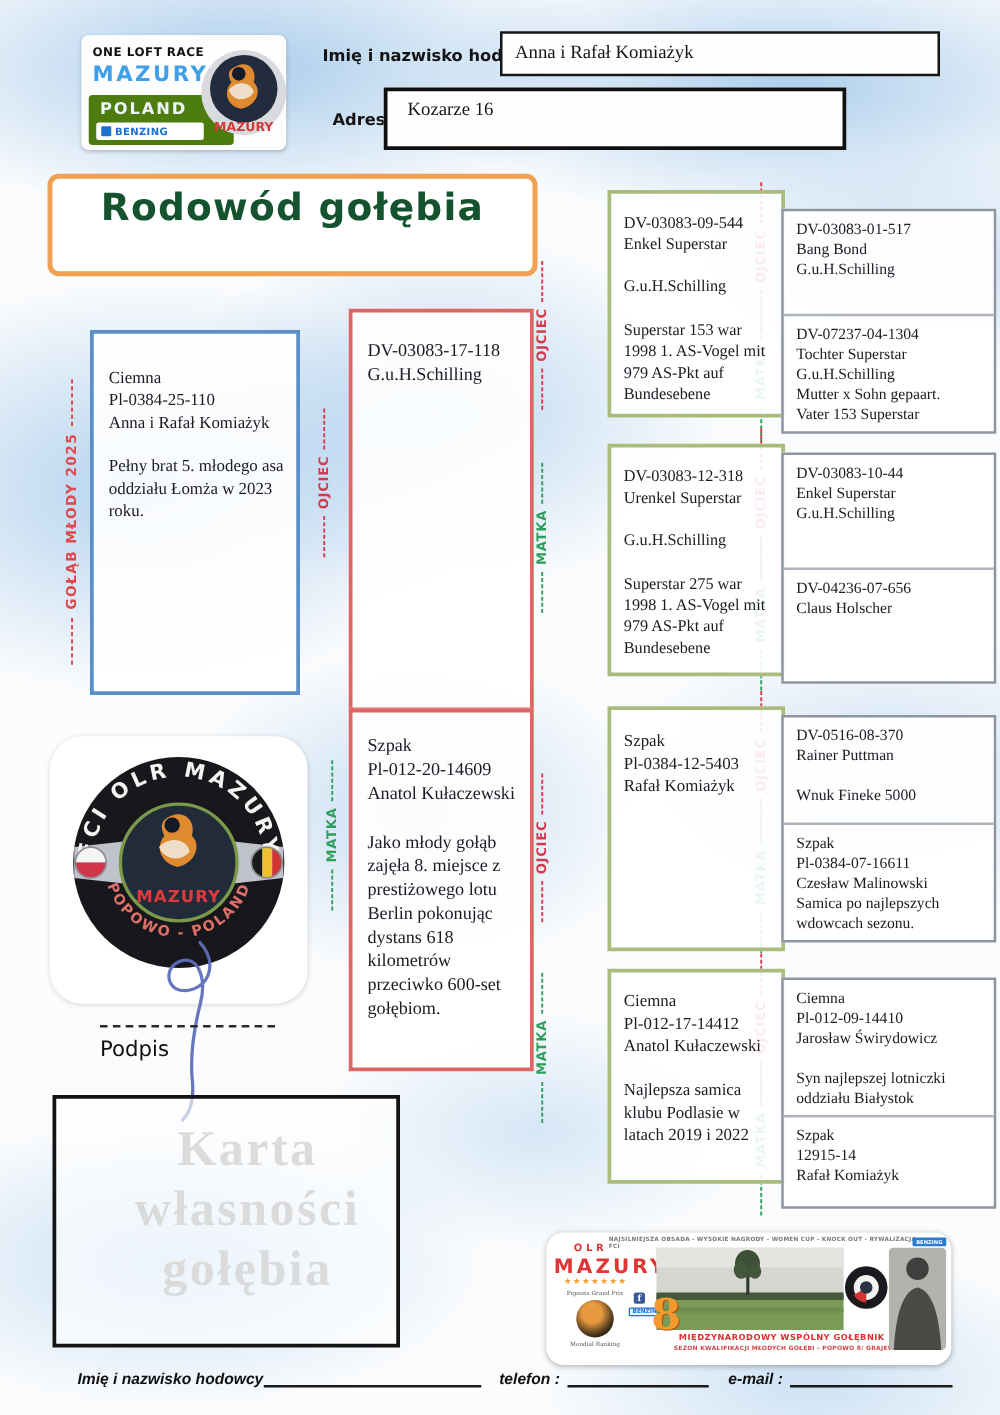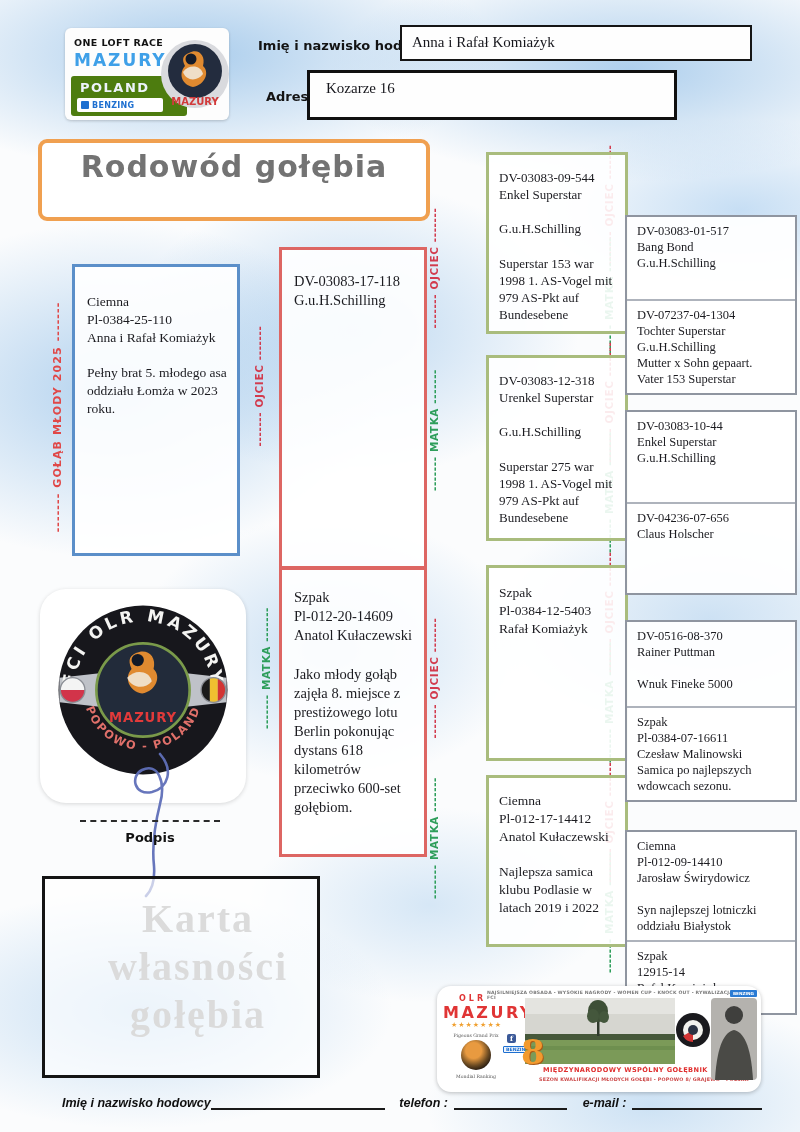--- a/index.html
+++ b/index.html
@@ -44,47 +44,47 @@
     font-family:"DejaVu Sans",sans-serif;}
   .address-box{position:absolute;left:307px;top:70px;width:370px;height:50px;border:3px solid #101010;
     background:#fefefe;box-sizing:border-box;}
   .address-box span{display:block;padding:7px 0 0 16px;font-family:"Liberation Serif",serif;font-size:15px;color:#16161c;}
   .date-line{position:absolute;left:452px;top:121px;font-style:italic;font-weight:700;font-size:13px;color:#1e1e1e;
     font-family:"Liberation Sans",sans-serif;}
   
   .title-box{position:absolute;left:38px;top:139px;width:392px;height:82px;background:#fff;
     border:4px solid #f0a050;border-radius:9px;box-sizing:border-box;}
   .title-main{margin-top:6px;text-align:center;font-family:"DejaVu Sans",sans-serif;font-weight:800;
-    font-size:30px;color:#737373;letter-spacing:1px;}
+    font-size:30px;color:#14532d;letter-spacing:1px;}
   .title-sub{margin-top:2px;text-align:center;font-family:"DejaVu Sans",sans-serif;font-weight:800;
     font-size:16.5px;color:#f2322e;letter-spacing:.2px;}
   
   .vlabel{position:absolute;transform:translate(-50%,-50%) rotate(-90deg);white-space:nowrap;
     font-family:"DejaVu Sans",sans-serif;font-weight:700;font-size:10.5px;letter-spacing:.6px;}
   .vlabel.f{color:#d23b4e;}
   .vlabel.m{color:#2e9e5b;}
   .vlabel.yb{color:#e04848;font-size:11px;letter-spacing:1.1px;}
   
   .pbox{position:absolute;background:rgba(255,255,255,.9);box-sizing:border-box;
     font-family:"Liberation Serif",serif;color:#1b1b20;white-space:pre-line;line-height:1.32;}
   .b-blue{border:3px solid #5b8fc9;}
   .b-red{border:3px solid #dd6663;}
   .b-green{border:3px solid #a9bc7d;margin-left:36px;}
   .ggroup{position:absolute;background:rgba(255,255,255,.94);border:2.5px solid #8f95a0;box-sizing:border-box;
-    display:flex;flex-direction:column;margin-top:48px;}
+    display:flex;flex-direction:column;}
   .gcell{flex:1 1 0;padding:6px 10px;font-family:"Liberation Serif",serif;font-size:12.5px;line-height:1.28;
     color:#1b1b20;white-space:pre-line;}
   .gcell + .gcell{border-top:2px solid #aeb3bc;}
   
   .seal-card{position:absolute;left:40px;top:589px;width:206px;height:214px;background:#fff;border-radius:26px;
     box-shadow:0 1px 4px rgba(0,0,0,.15);}
   .seal-card svg{position:absolute;left:15px;top:13px;}
   .sig-svg{position:absolute;left:108px;top:748px;}
   .sig-line{position:absolute;left:80px;top:820px;width:140px;border-top:2.5px dashed #2a2a2a;}
-  .podpis{position:absolute;left:80px;top:830px;width:140px;text-align:center;font-weight:700;font-size:13px;
+  .podpis{position:absolute;left:80px;top:830px;width:140px;font-weight:400;font-size:17px;
     color:#111;font-family:"DejaVu Sans",sans-serif;}
   .own-box{position:absolute;left:42px;top:876px;width:278px;height:202px;border:3.5px solid #141414;
     background:rgba(255,255,255,.65);box-sizing:border-box;}
   .own-text{padding-top:16px;padding-left:34px;text-align:center;font-family:"Liberation Serif",serif;
     font-weight:700;font-size:40px;line-height:1.2;letter-spacing:2px;color:#dbdbdb;white-space:pre-line;}
   
   .banner{position:absolute;left:437px;top:986px;width:324px;height:106px;background:#fff;border-radius:14px;
     box-shadow:0 1px 4px rgba(0,0,0,.25);overflow:hidden;}
   .bn-top{position:absolute;left:50px;top:4px;width:250px;font-size:4.6px;color:#7a7a7a;letter-spacing:.2px;
     font-family:"DejaVu Sans",sans-serif;font-weight:700;}

